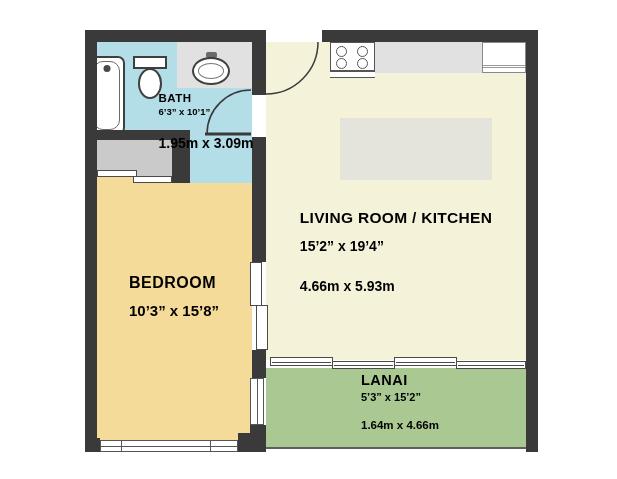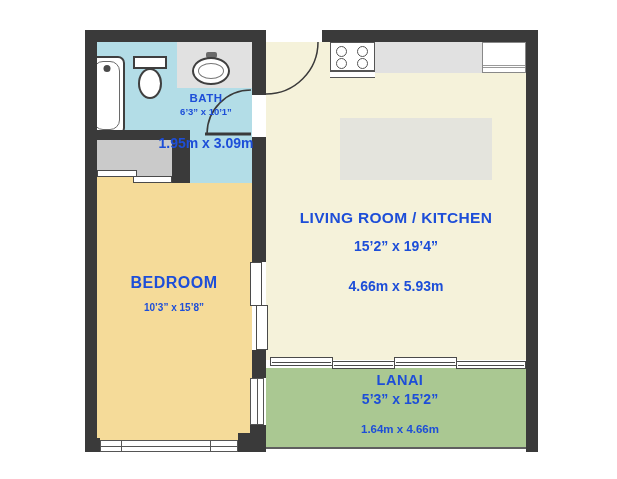--- a/index.html
+++ b/index.html
@@ -13,33 +13,33 @@
   .fixt  { position:absolute; z-index:3; }
   .window{ position:absolute; background:#fff; border:1px solid #555; z-index:5; }
   .panel { position:absolute; background:#fff; border:1px solid #4a4a4a; z-index:5; }
   .slider-h::before { content:""; position:absolute; left:1px; right:1px; top:50%; border-top:1px solid #4a4a4a; }
   .win-h::before  { content:""; position:absolute; left:0; right:0; top:50%; border-top:1px solid #555; }
   .win-v::before  { content:""; position:absolute; top:0; bottom:0; left:50%; border-left:1px solid #555; }
   .wtick { position:absolute; top:0; bottom:0; width:1px; background:#555; }
 
   svg.overlay { position:absolute; left:0; top:0; z-index:6; pointer-events:none; }
 
-  .room-label { position:absolute; z-index:7; text-align:center; transform:translateX(-50%);
-                color:#1d4ed8; white-space:nowrap; font-weight:bold; }
+  .room-label { position:absolute; z-index:7; text-align:left; transform:translateX(-50%);
+                color:#000000; white-space:nowrap; font-weight:bold; }
   .lbl-bath .rl-name { font-size:11.5px; letter-spacing:.5px; }
   .lbl-bath .rl-ft   { font-size:9.5px;  margin-top:2px; }
   .lbl-bath .rl-m    { font-size:14px; margin-top:18px; }
   .lbl-bedroom .rl-name { font-size:16px; letter-spacing:.5px; }
-  .lbl-bedroom .rl-ft   { font-size:10px; margin-top:10px; }
+  .lbl-bedroom .rl-ft   { font-size:15px; margin-top:10px; }
   .lbl-bedroom .rl-m    { font-size:13.5px; margin-top:10px; }
   .lbl-living .rl-name { font-size:15.5px; letter-spacing:.3px; }
   .lbl-living .rl-ft   { font-size:14px; margin-top:11px; }
   .lbl-living .rl-m    { font-size:14px; margin-top:24px; }
   .lbl-lanai .rl-name { font-size:14.5px; letter-spacing:.5px; }
-  .lbl-lanai .rl-ft   { font-size:14px; margin-top:3px; }
+  .lbl-lanai .rl-ft   { font-size:11px; margin-top:3px; }
   .lbl-lanai .rl-m    { font-size:11.5px; margin-top:16px; }
 
   
   .tub { left:88px; top:56px; width:37px; height:79px; background:#fff;
          border:2px solid #3f3f3f; border-radius:7px; }
   .tub-inner { position:absolute; left:3px; top:3px; right:3px; bottom:3px;
                border:1px solid #6a6a6a; border-radius:10px; }
   .shower-dot { position:absolute; left:50%; top:7px; width:7px; height:7px;
                 transform:translateX(-50%); background:#4a4a4a; border-radius:50%; }
   .toilet-tank { left:133px; top:56px; width:34px; height:13px; background:#fff; border:2px solid #3f3f3f; }

